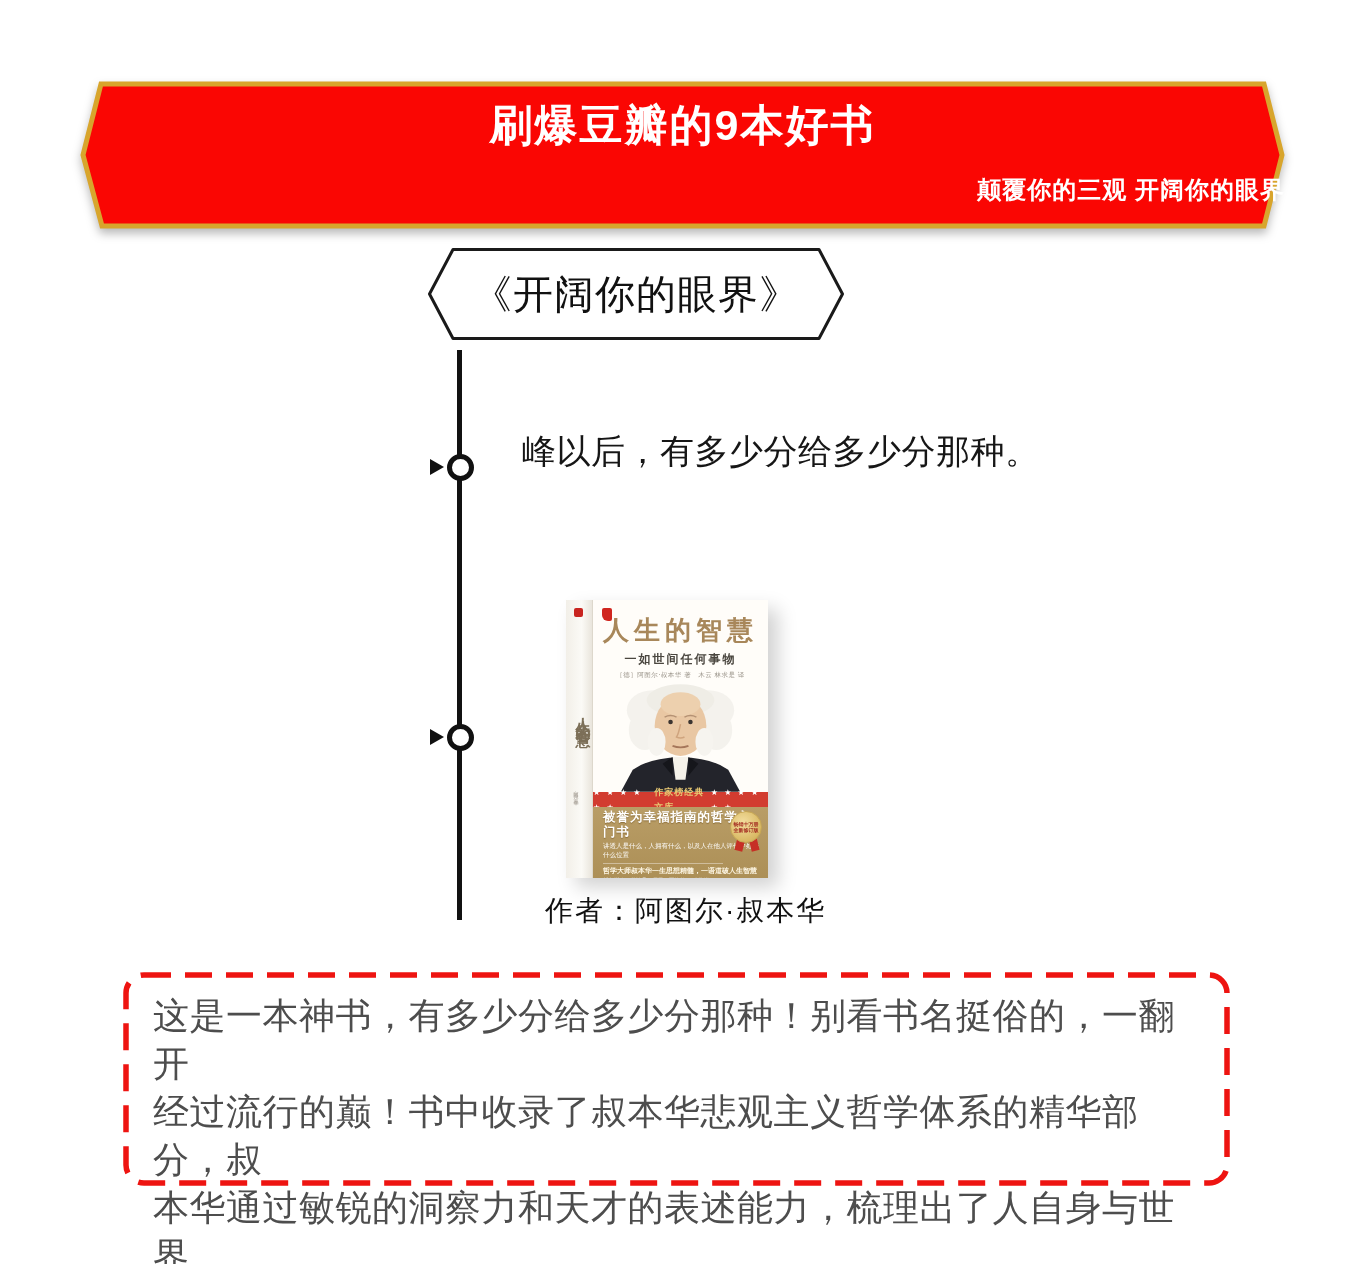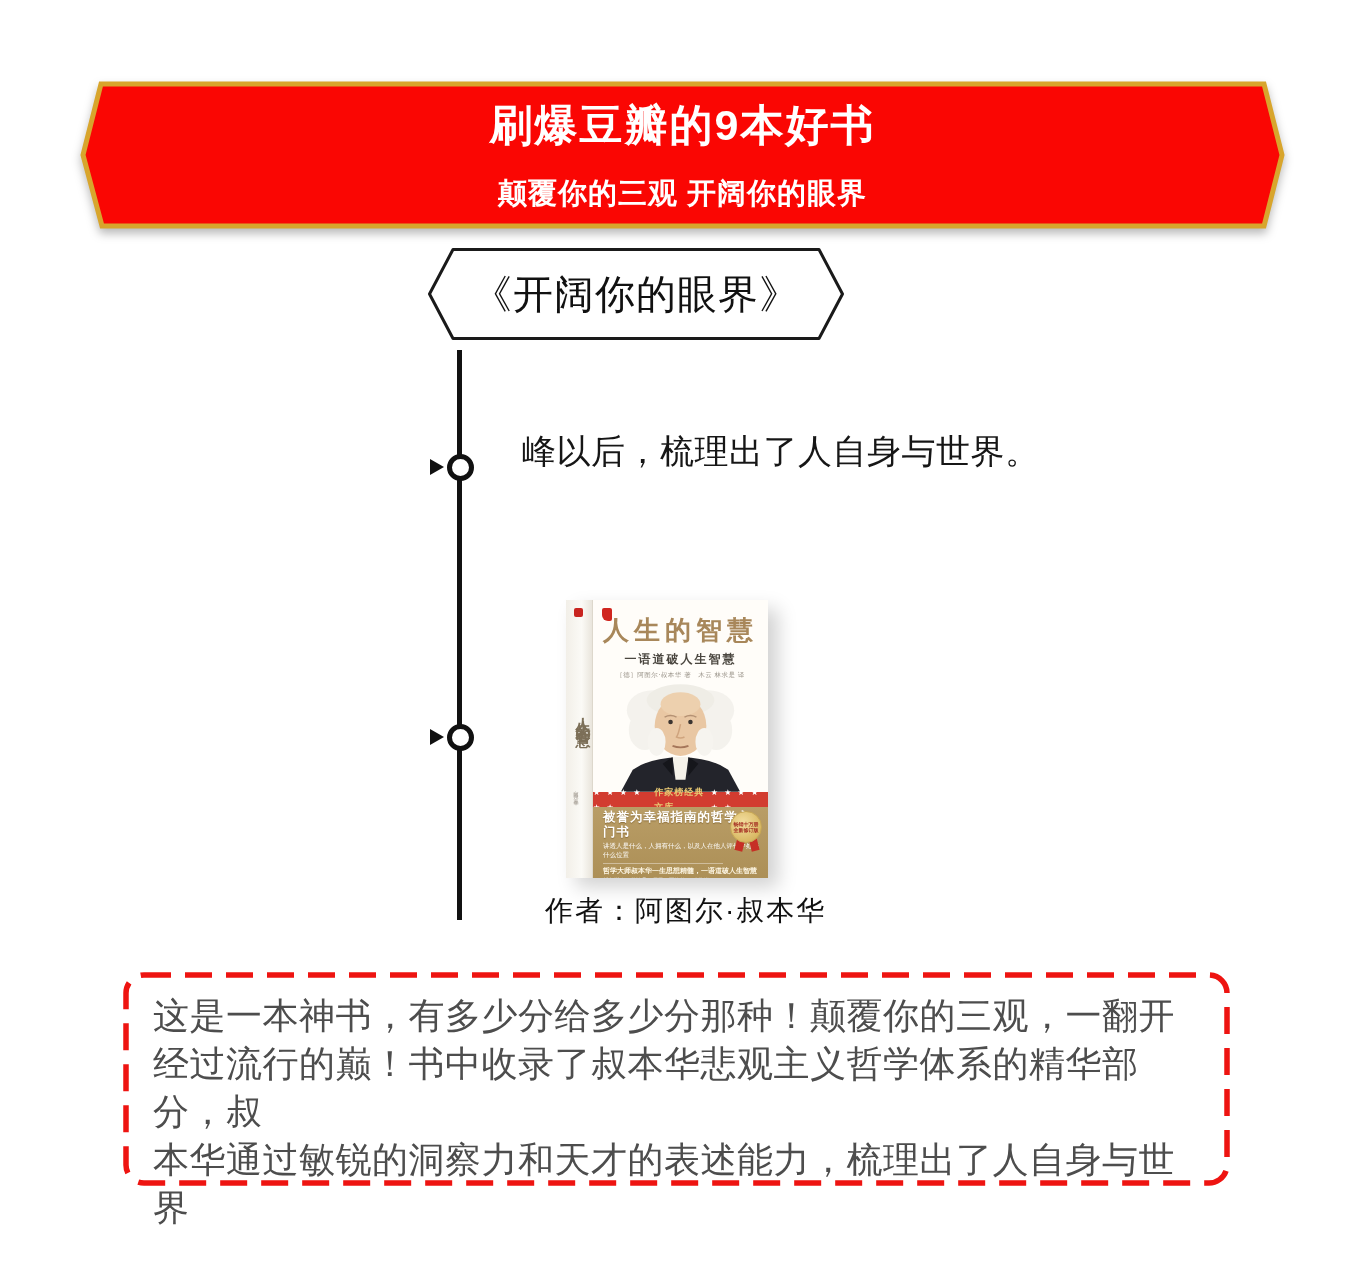--- a/index.html
+++ b/index.html
@@ -9,22 +9,22 @@
     font-family:"Liberation Sans","DejaVu Sans",sans-serif;
   }
   
   .banner-wrap{position:absolute;left:80px;top:81px;width:1205px;height:148px;}
   .banner-svg{position:absolute;left:0;top:0;filter:drop-shadow(0 5px 5px rgba(0,0,0,.28));}
   .banner-title{
     position:absolute;left:0;top:16px;width:100%;text-align:center;
     color:#ffffff;font-size:43px;font-weight:700;letter-spacing:2px;
   }
   .banner-subtitle{
-    position:absolute;left:0;top:93px;width:100%;text-align:center;
-    color:#ffffff;font-size:29px;font-weight:700;letter-spacing:1px;
+    position:absolute;left:0;top:93px;width:100%;text-align:right;
+    color:#ffffff;font-size:24px;font-weight:700;letter-spacing:1px;
   }
   
   .badge-wrap{position:absolute;left:427px;top:247px;width:418px;height:94px;}
   .badge-label{
     position:absolute;left:0;top:0;width:100%;height:100%;
     display:flex;align-items:center;justify-content:center;
     font-size:40px;font-weight:500;color:#111111;letter-spacing:1px;
   }
   
   .timeline-line{position:absolute;left:457px;top:350px;width:5px;height:570px;background:#111111;}
@@ -132,33 +132,33 @@
     <div class="badge-label">《开阔你的眼界》</div>
   </div>
 
   <div class="timeline-line"></div>
   <div class="timeline-arrow arrow-1"></div>
   <div class="timeline-node node-1"></div>
   <div class="timeline-arrow arrow-2"></div>
   <div class="timeline-node node-2"></div>
 
   <div class="quote">
-    <div>峰以后，梳理出了人自身与世界。</div>
+    <div>峰以后，有多少分给多少分那种。</div>
   </div>
 
   <div class="book">
     <div class="book-spine">
       <div class="spine-logo"></div>
       <div class="spine-title">人生的智慧</div>
       <div class="spine-sub">阿图尔·叔本华</div>
     </div>
     <div class="book-cover">
       <div class="cover-logo"></div>
       <div class="cover-title">人生的智慧</div>
-      <div class="cover-subtitle">一语道破人生智慧</div>
+      <div class="cover-subtitle">一如世间任何事物</div>
       <div class="cover-authorline">［德］阿图尔·叔本华 著　木云 林求是 译</div>
 
       <svg class="cover-portrait" viewBox="0 0 176 112">
         <rect width="176" height="112" fill="#fffdf9"></rect>
 
         <ellipse cx="60" cy="30" rx="26" ry="20" fill="#f4f2ed"></ellipse>
         <ellipse cx="116" cy="30" rx="26" ry="20" fill="#f4f2ed"></ellipse>
         <ellipse cx="88" cy="20" rx="34" ry="16" fill="#efede6"></ellipse>
         <ellipse cx="52" cy="50" rx="16" ry="20" fill="#f4f2ed"></ellipse>
         <ellipse cx="124" cy="50" rx="16" ry="20" fill="#f4f2ed"></ellipse>
@@ -204,20 +204,20 @@
     </div>
   </div>
 
   <div class="author-caption">作者：阿图尔·叔本华</div>
 
   <div class="review-box">
     <svg class="review-border" width="1107" height="214" viewBox="0 0 1107 214">
       <rect x="3" y="3" width="1101" height="208" rx="18" ry="18" fill="none" stroke="#ee1411" stroke-width="5.5" stroke-dasharray="27 14"></rect>
     </svg>
     <div class="review-text">
-      <div>这是一本神书，有多少分给多少分那种！颠覆你的三观，一翻开</div>
+      <div>这是一本神书，有多少分给多少分那种！别看书名挺俗的，一翻开</div>
       <div>经过流行的巅！书中收录了叔本华悲观主义哲学体系的精华部分，叔</div>
       <div>本华通过敏锐的洞察力和天才的表述能力，梳理出了人自身与世界</div>
 
     </div>
   </div>
 
 </div>
 
 </body></html>

